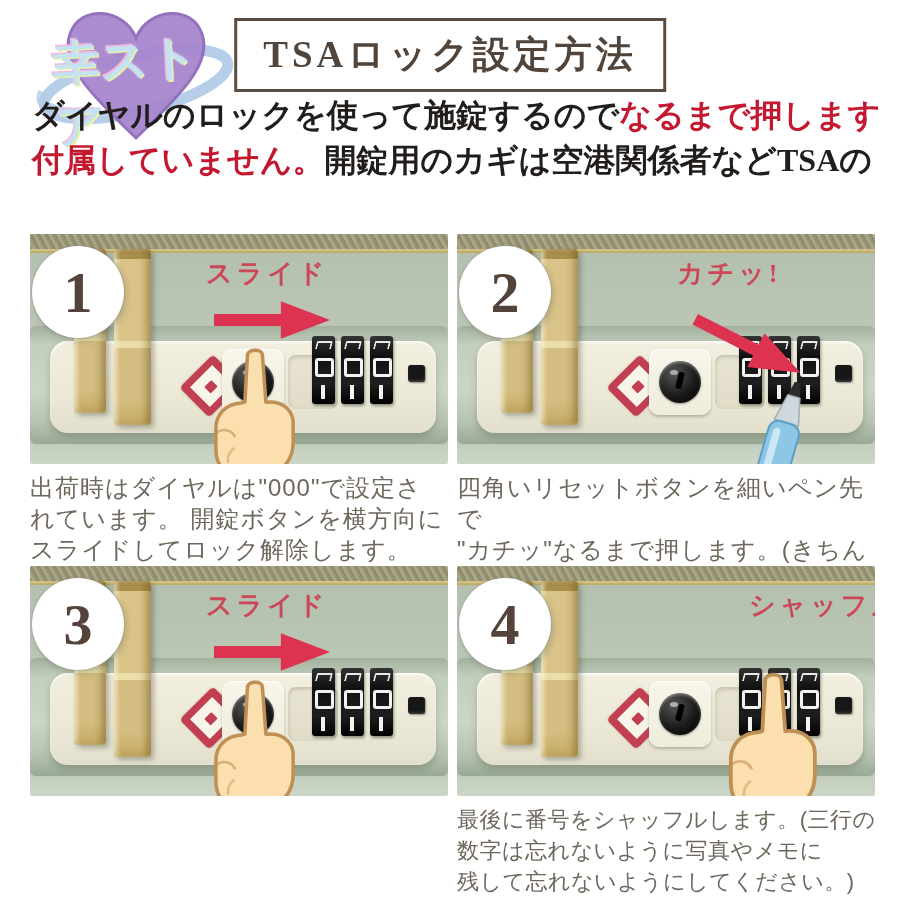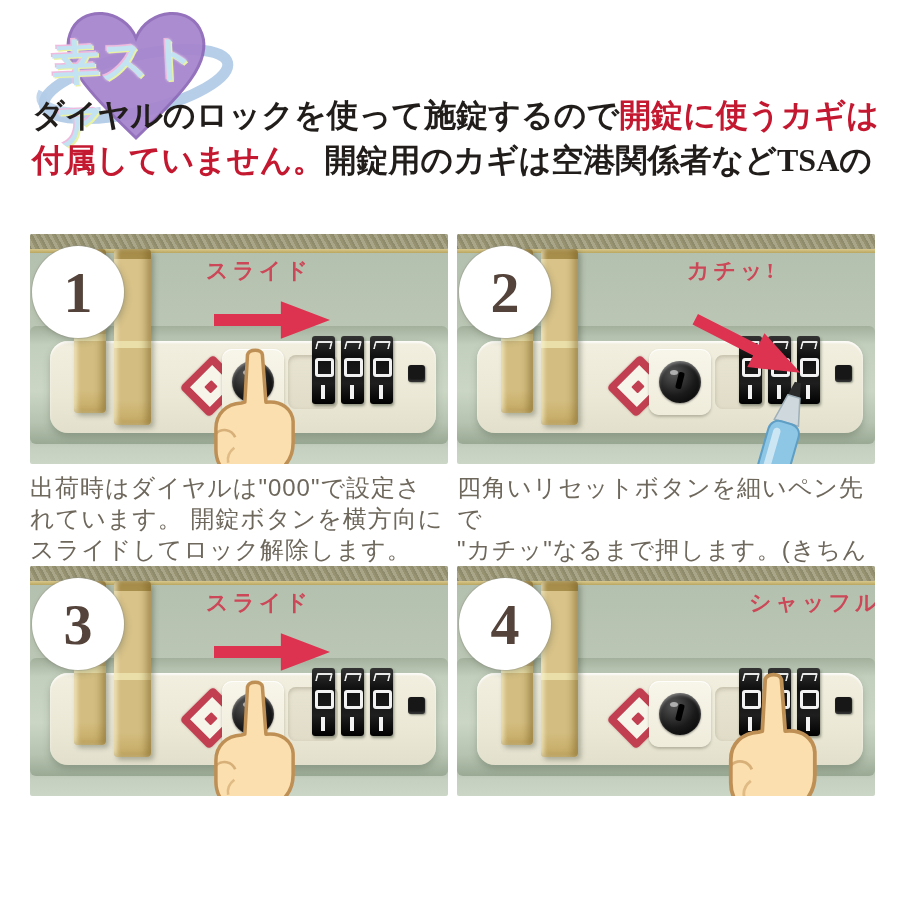--- a/index.html
+++ b/index.html
@@ -78,22 +78,22 @@
 
   .reset-btn{position:absolute;left:358px;top:24px;width:17px;height:17px;border-radius:3px;background:#171717;
     box-shadow:inset 0 -2px 2px rgba(255,255,255,.12),1px 1px 2px rgba(40,50,35,.5);}
 
   .badge{position:absolute;left:2px;top:12px;width:92px;height:92px;border-radius:50%;background:#ffffff;
     box-shadow:0 0 0 1px rgba(150,150,140,.4),2px 3px 6px rgba(80,90,70,.3);
     display:flex;align-items:center;justify-content:center;}
   .badge span{font-family:"Liberation Serif","DejaVu Serif",serif;font-size:58px;font-weight:bold;color:#54433a;}
 
   .label{position:absolute;top:22px;font-family:"Liberation Serif","DejaVu Serif",serif;
-    font-size:22px;font-weight:bold;color:var(--label_red);letter-spacing:4px;white-space:nowrap;}
-  .pos-label-mid{left:176px;} .pos-label-right{left:230px;font-family:Liberation Serif, serif;} .pos-label-far{left:256px;margin-left:36px;}
+    font-size:26px;font-weight:bold;color:var(--label_red);letter-spacing:4px;white-space:nowrap;}
+  .pos-label-mid{left:176px;} .pos-label-right{left:220px;font-family:Liberation Serif, serif;} .pos-label-far{left:256px;margin-left:36px;}
 
   .arrow{position:absolute;width:118px;height:44px;}
   .arrow polygon{fill:var(--arrow_red);}
   .arrow-right{left:184px;top:64px;}
   .arrow-diag{left:224px;top:56px;width:152px;transform:rotate(27deg);transform-origin:0 50%;}
 
   .hand{position:absolute;width:118px;height:136px;}
   .hand-mid{left:162px;top:112px;}
   .hand-dials{left:248px;top:104px;width:128px;height:148px;}
   .pen{position:absolute;left:318px;top:148px;width:46px;height:220px;transform:rotate(16deg);transform-origin:22px 0;}
@@ -109,23 +109,26 @@
 
   <div class="watermark">
     <svg viewBox="0 0 210 175">
       <ellipse cx="106" cy="92" rx="94" ry="28" fill="none" stroke="#a9c6e4" stroke-width="11" opacity="0.85" transform="rotate(-13 106 92)"></ellipse>
       <path d="M106,46 C94,16 50,12 40,42 C30,70 58,100 106,146 C154,100 182,70 172,42 C162,12 118,16 106,46 Z" fill="#a584cd" stroke="#8d68b8" stroke-width="3" opacity="0.93"></path>
       <path d="M13,100 a94,28 -13 0 0 58,20" fill="none" stroke="#b3cde8" stroke-width="10" opacity="0.8"></path>
     </svg>
     <div class="wm-text">幸ストア</div>
   </div>
 
+  <div class="title-box">
+    <h1>TSAロック設定方法</h1>
+  </div>
 
   <div class="intro" id="intro">
-      <div><span class="seg-dark">ダイヤルのロックを使って施錠するので</span><span class="seg-red">開錠に使うカギは</span></div>
+      <div><span class="seg-dark">ダイヤルのロックを使って施錠するので</span><span class="seg-red">なるまで押します</span></div>
       <div><span class="seg-red">付属していません。</span><span class="seg-dark">開錠用のカギは空港関係者などTSAの</span></div>
     </div>
 
   <div id="steps">
   <section class="step">
     <figure class="photo">
       <div class="fabric"></div>
       <div class="gold-line"></div>
       <div class="groove"></div>
 
@@ -352,15 +355,18 @@
 
       <div class="label pos-label-far">シャッフル</div>
 
       <svg class="hand hand-dials" viewBox="0 0 130 155">
         <path d="M61,10 C63,3 77,3 78,10 L82,64 C100,62 112,72 113,86 L113,110 C113,133 97,148 74,148 L52,148 C35,148 25,135 25,118 L25,94 C25,77 37,66 54,65 L58,64 Z" fill="#fbdfae" stroke="#bf9055" stroke-width="4" stroke-linejoin="round"></path>
         <path d="M25,100 C32,93 43,95 47,104" fill="none" stroke="#bf9055" stroke-width="3" opacity="0.6"></path>
         <path d="M46,116 q-9,7 -7,17" fill="none" stroke="#bf9055" stroke-width="3" opacity="0.45"></path>
       </svg>
 
     </figure>
+    <p class="caption">最後に番号をシャッフルします。(三行の
+数字は忘れないように写真やメモに
+残して忘れないようにしてください。)</p>
   </section>
 </div>
 </div>
 
 </body></html>

